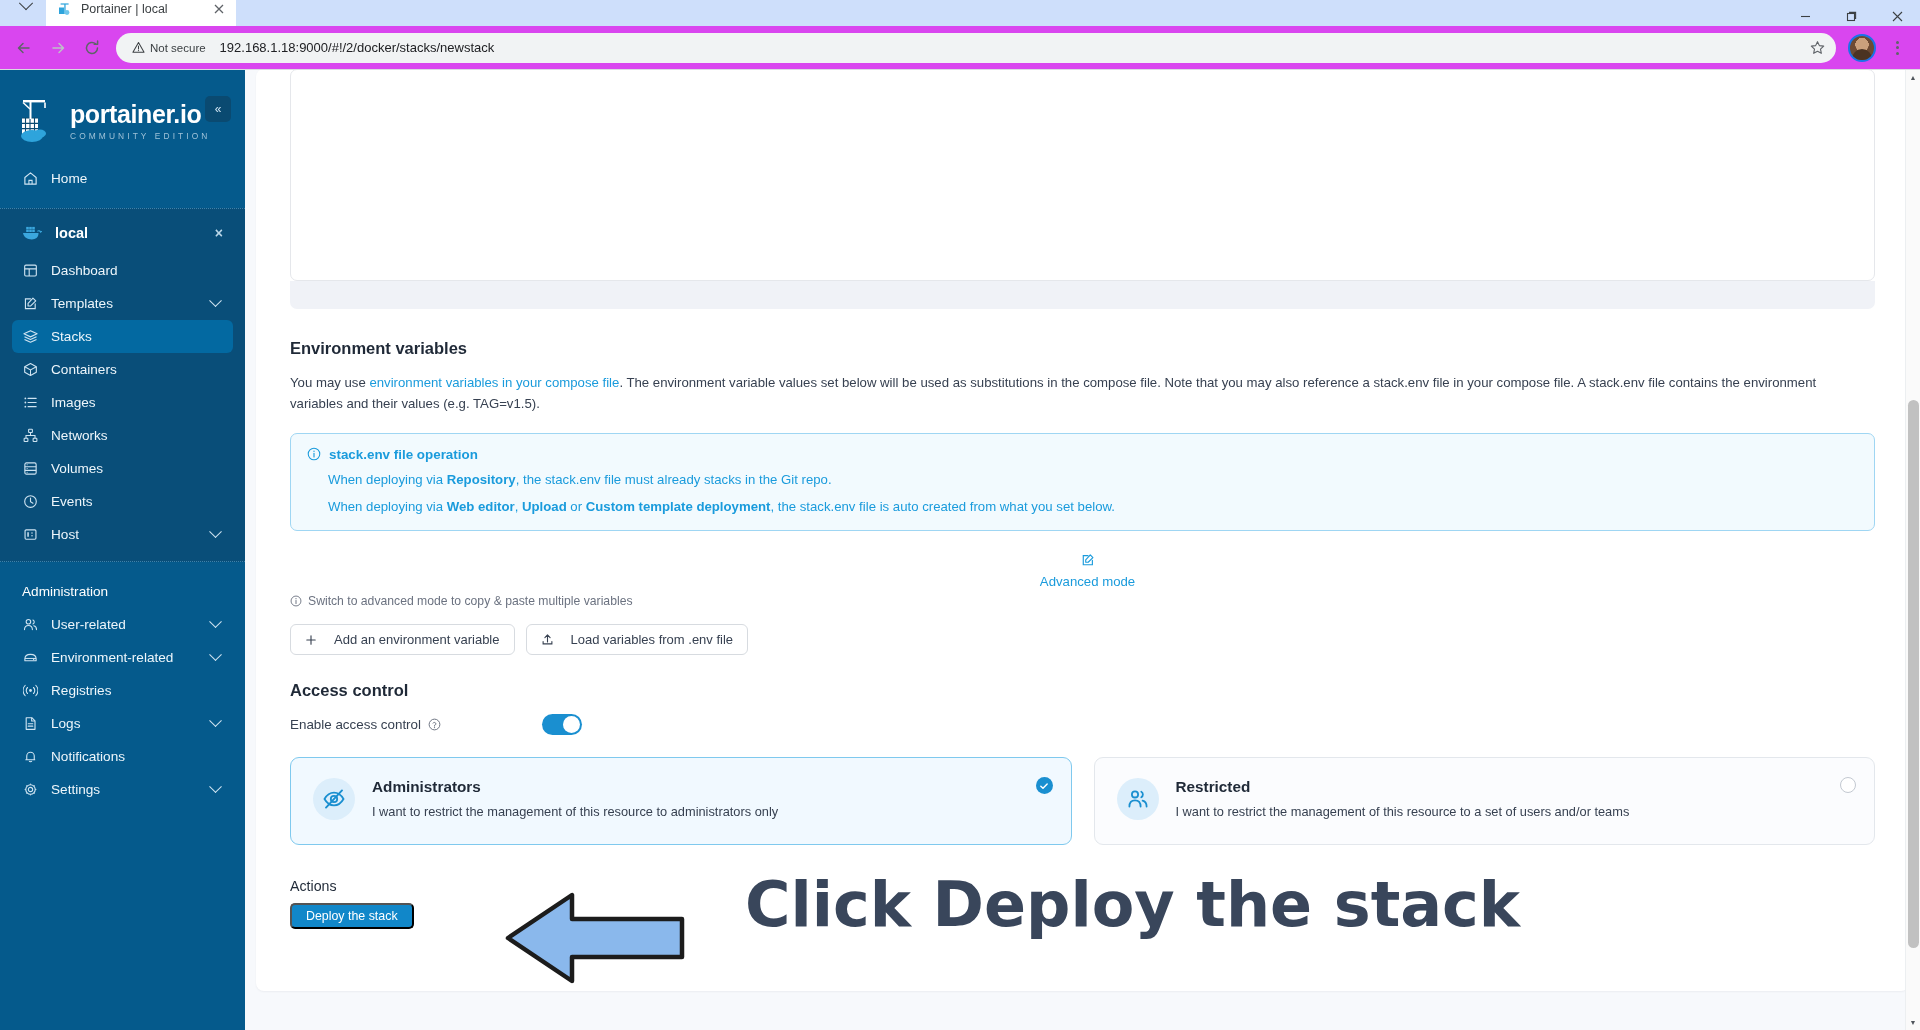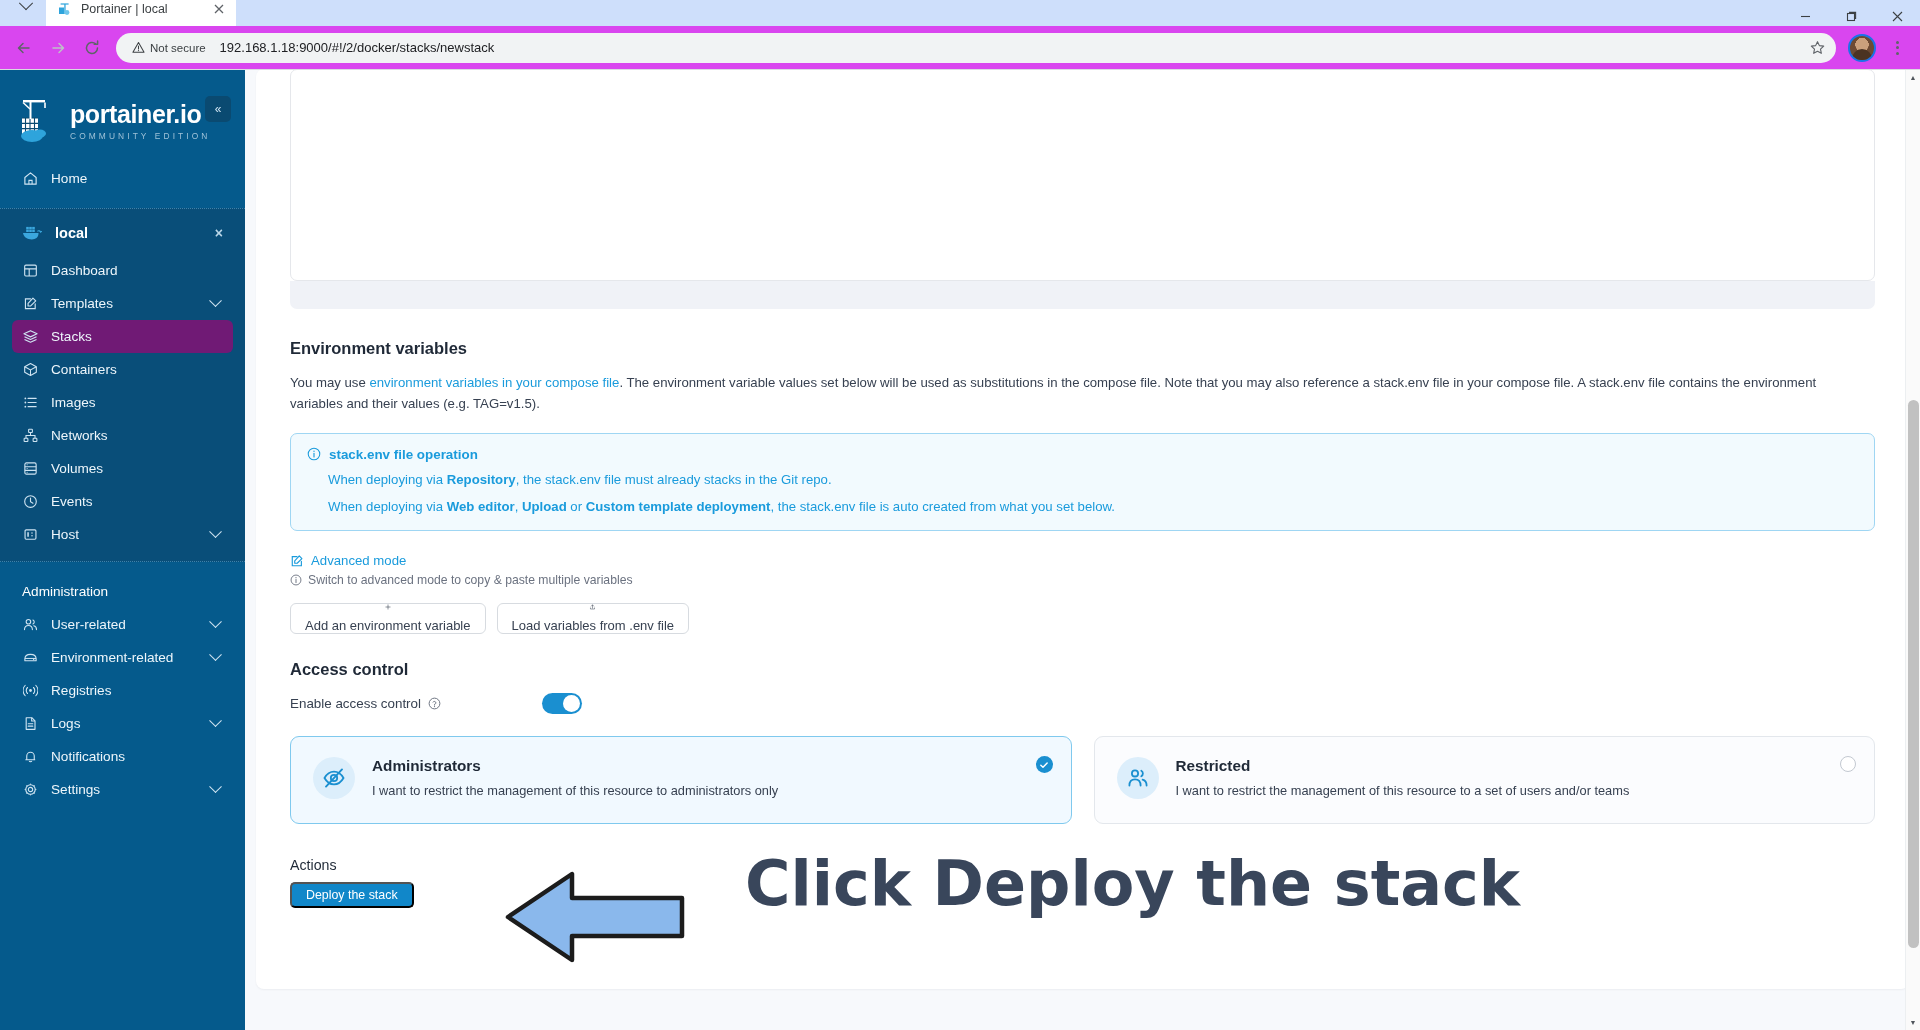--- a/index.html
+++ b/index.html
@@ -138,21 +138,21 @@
     display: flex; align-items: center;
     height: 33px; margin: 0 12px; padding: 0 10px;
     border-radius: 6px;
     font-size: 13.6px; color: #eef6fb;
     gap: 13px;
     position: relative;
   }
   .nav-item .ico { width: 16px; height: 16px; flex: 0 0 16px; display: flex; align-items: center; justify-content: center; color: #cfe4f2; }
   .nav-item .lbl { flex: 1 1 auto; white-space: nowrap; }
   .nav-item .caret { width: 9px; height: 9px; border-right: 1.7px solid #cfe4f2; border-bottom: 1.7px solid #cfe4f2; transform: rotate(45deg) translate(-2px,-2px); flex: 0 0 9px; margin-right: 3px; }
-  .nav-item.active { background: #701a75; }
+  .nav-item.active { background: #0369a1; }
 
   .env-group {
     margin: 13px 0 0 0;
     background: #094e79;
     border-top: 1px dotted #3d82ab;
     border-bottom: 1px dotted #3d82ab;
     padding: 8px 0 10px 0;
   }
   .env-head { display: flex; align-items: center; height: 32px; margin: 0 12px 5px 12px; padding: 0 10px; gap: 13px; font-size: 14.5px; font-weight: 600; }
   .env-head .x { margin-left: auto; color: #b9d6e8; font-size: 14px; }
@@ -208,29 +208,29 @@
     border: 1px solid #9fd6f3;
     background: #f2fafe;
     border-radius: 7px;
     padding: 13px 16px 15px 16px;
   }
   .infobox-title { display: flex; align-items: center; gap: 8px; font-size: 13.4px; font-weight: 700; color: #1a9bdc; }
   .infobox-line { font-size: 13.2px; color: #1a9bdc; margin: 9px 0 0 21px; line-height: 1.35; }
   .infobox-line b { font-weight: 700; }
   .infobox-line:nth-of-type(1) { margin-top: 11px; }
 
-  .adv-row { margin: 22px 0 0 10px; display: flex; align-items: center; gap: 7px; font-size: 13.2px; color: #1a9bdc; }
+  .adv-row { margin: 22px 0 0 10px; display: flex; align-items: center; gap: 7px; font-size: 13.2px; color: #1a9bdc; flex-direction: column; }
   .adv-note { margin: 5px 0 0 10px; display: flex; align-items: center; gap: 6px; font-size: 12.2px; color: #6b7280; }
 
   .btn-row { display: flex; gap: 11px; margin: 16px 0 0 10px; }
   .btn-outline {
-    display: inline-flex; align-items: center; gap: 8px;
+    display: inline-flex; align-items: center; gap: 17px;
     height: 31px; padding: 0 14px;
     border: 1px solid #d7dbe0; border-radius: 6px;
-    background: #fff; font-size: 13px; color: #374151; flex-direction: column;
+    background: #fff; font-size: 13px; color: #374151;
   }
 
   .toggle-row { display: flex; align-items: center; margin: 13px 0 0 10px; }
   .toggle-label { font-size: 13.4px; color: #374151; display: flex; align-items: center; gap: 7px; width: 252px; }
   .switch { width: 40px; height: 21px; border-radius: 11px; background: #1a8fd0; position: relative; flex: 0 0 40px; }
   .switch i { position: absolute; right: 2px; top: 2px; width: 17px; height: 17px; border-radius: 50%; background: #fff; display: block; }
 
   .cards { display: flex; gap: 22px; margin: 22px 10px 0 10px; align-items: flex-end; }
   .card {
     flex: 1 1 0; min-width: 0;

